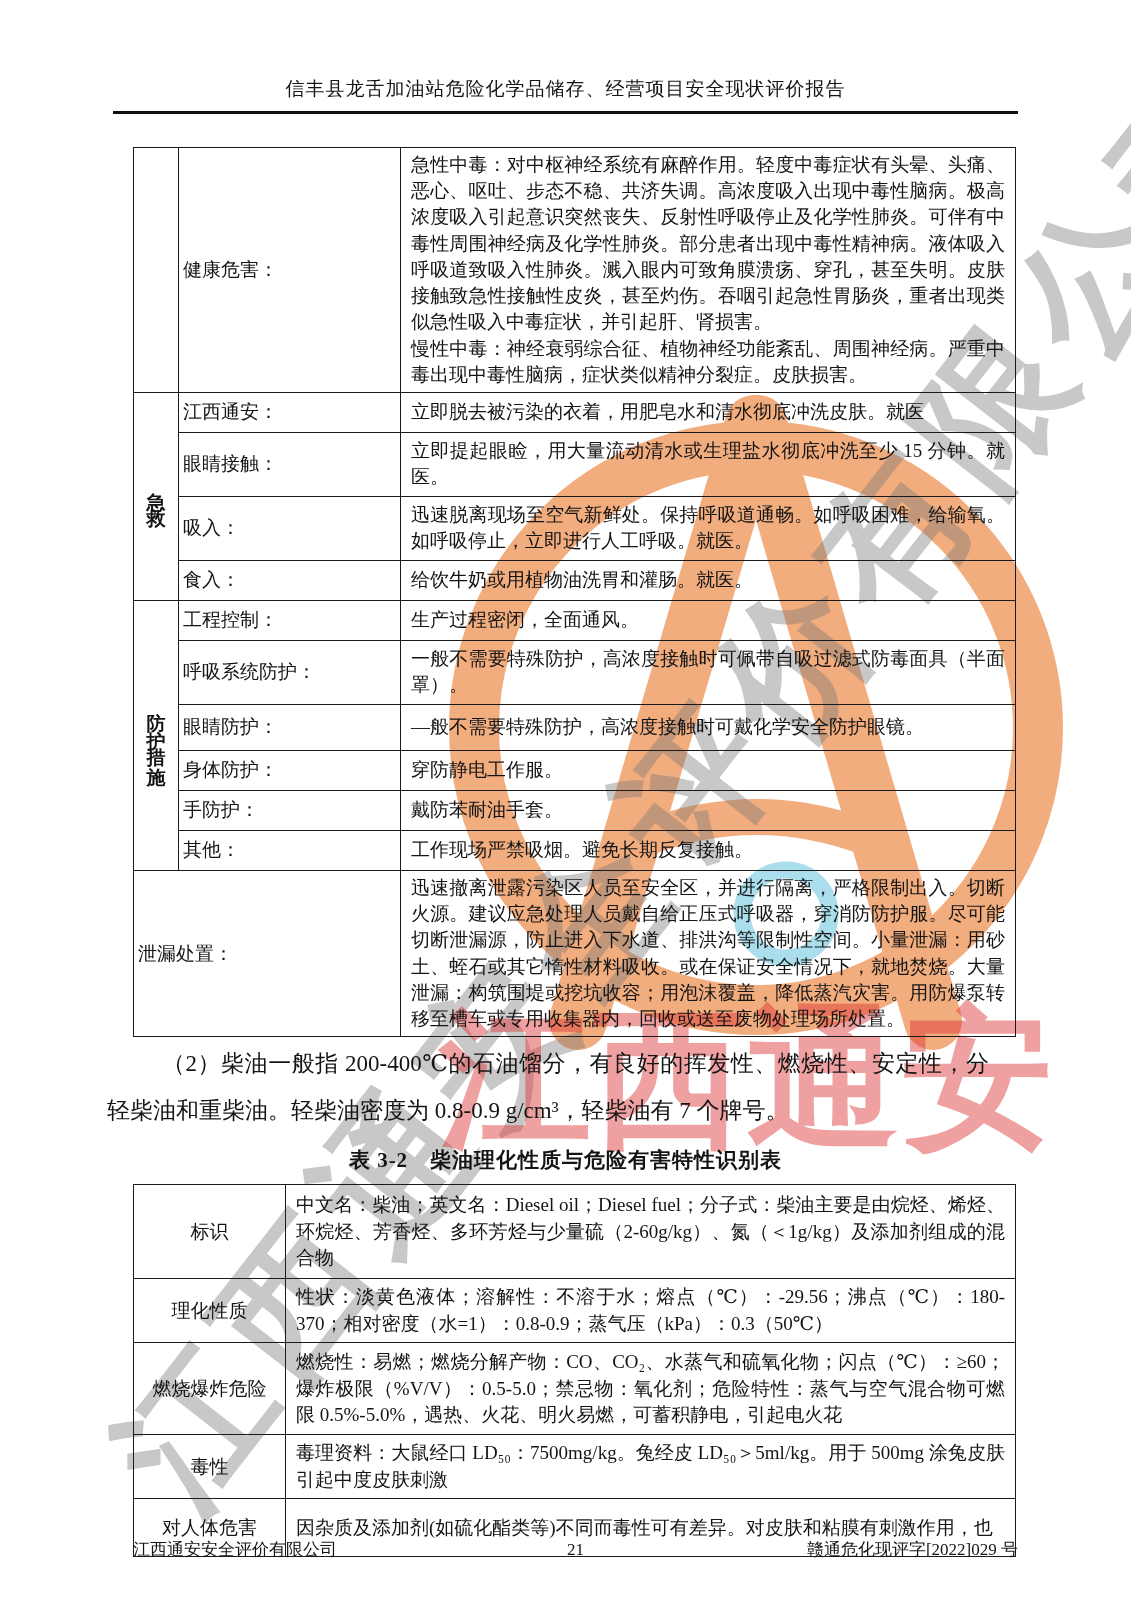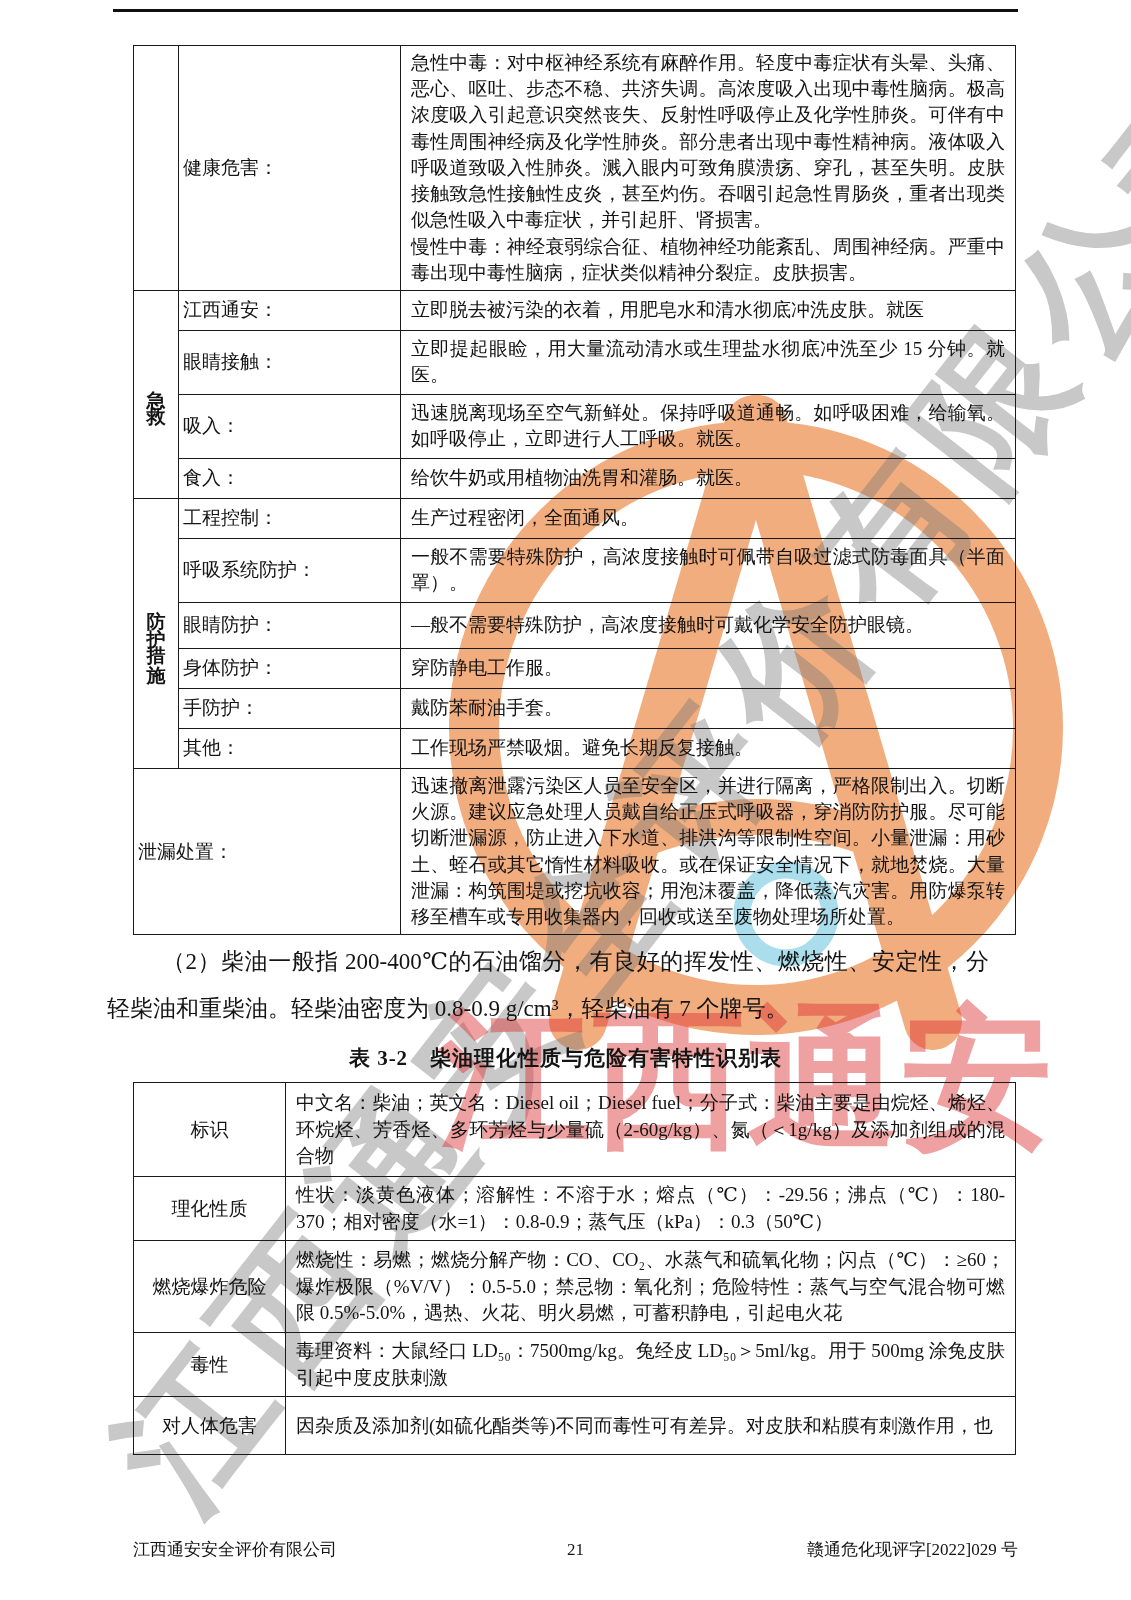--- a/index.html
+++ b/index.html
@@ -47,20 +47,21 @@
     <path d="M326 58 L150 655" fill="none" stroke="#f09c63" stroke-width="58" stroke-linecap="round"></path>
     <path d="M330 58 L505 655" fill="none" stroke="#f09c63" stroke-width="58" stroke-linecap="round"></path>
     <path d="M218 472 Q 328 430 440 472" fill="none" stroke="#f09c63" stroke-width="36" stroke-linecap="round"></path>
     <circle cx="358" cy="548" r="44" fill="none" stroke="#86cfe3" stroke-width="17" opacity="0.85"></circle>
   </svg>
   <div class="wm wm-diag">江西通安全评价有限公司</div>
   <div class="wm wm-red">江西通安</div>
 
   <div class="content">
 
+    <div class="header-title">信丰县龙舌加油站危险化学品储存、经营项目安全现状评价报告</div>
     <div class="header-rule"></div>
 
     <table class="doc t1">
       <colgroup>
           <col style="width:45px">
           <col style="width:222px">
           <col style="width:615px">
         </colgroup>
       <tbody>
           <tr style="height:232px">

